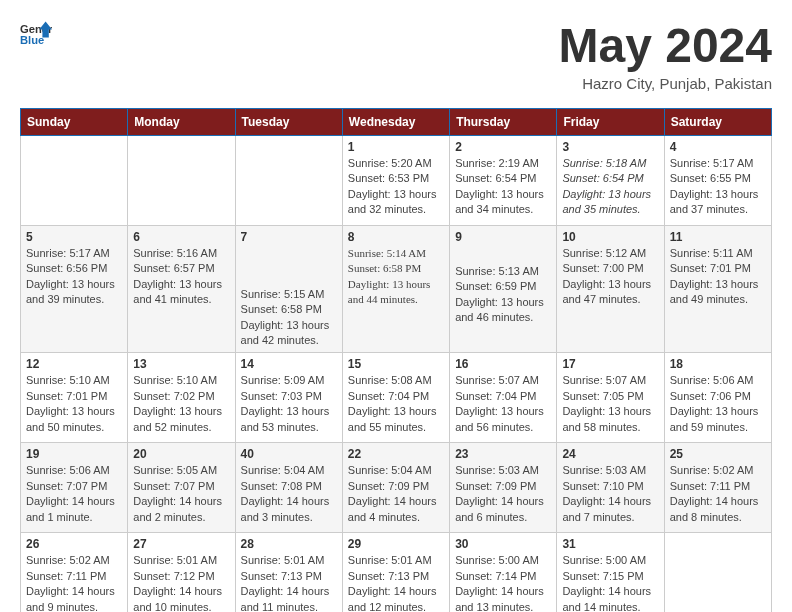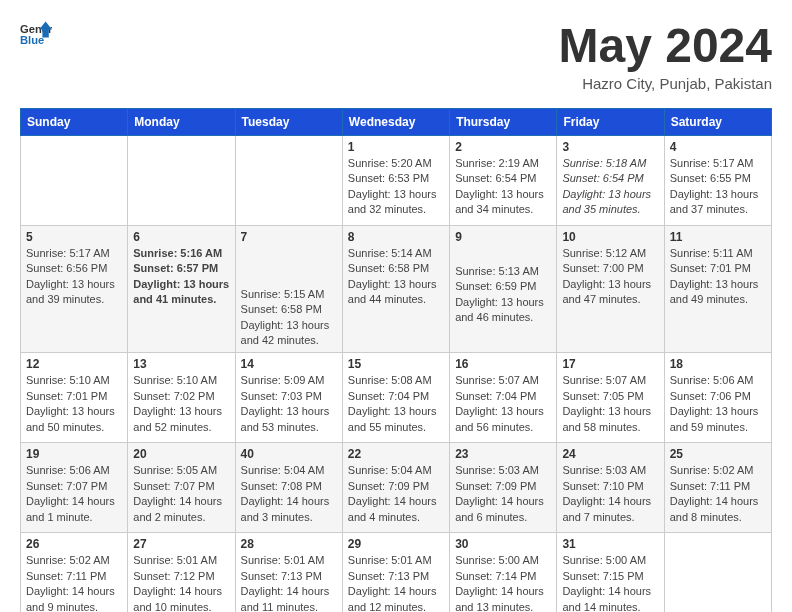--- a/index.html
+++ b/index.html
@@ -38,21 +38,21 @@
       font-size: 15px;
       color: #555;
       margin-top: 2px;
     }
     table {
       width: 100%;
       border-collapse: collapse;
       font-size: 10px;
     }
     thead tr th {
-      background-color: #1d4ed8;
+      background-color: #7f1d1d;
       color: #fff;
       text-align: left;
       padding: 6px 6px;
       font-size: 12px;
       font-weight: bold;
       border: 1px solid #1a6db5;
     }
     tbody tr td {
       border: 1px solid #ccc;
       vertical-align: top;
@@ -148,35 +148,35 @@
       <tr>
         <td>
           <div class="day-num">5</div>
           <div class="day-info" style="white-space: pre-line;">Sunrise: 5:17 AM
 Sunset: 6:56 PM
 Daylight: 13 hours
 and 39 minutes.</div>
         </td>
         <td>
           <div class="day-num">6</div>
-          <div class="day-info" style="white-space: pre-line; font-weight: bold;">Sunrise: 5:16 AM
+          <div class="day-info" style="white-space: pre-line;">Sunrise: 5:16 AM
 Sunset: 6:57 PM
 Daylight: 13 hours
 and 41 minutes.</div>
         </td>
         <td>
           <div class="day-num">7</div>
           <div class="day-info" style="white-space: pre-line; margin-top: 43px;">Sunrise: 5:15 AM
 Sunset: 6:58 PM
 Daylight: 13 hours
 and 42 minutes.</div>
         </td>
         <td>
           <div class="day-num">8</div>
-          <div class="day-info" style="white-space: pre-line;">Sunrise: 5:14 AM
+          <div class="day-info" style="white-space: pre-line; font-family: Liberation Serif, serif;">Sunrise: 5:14 AM
 Sunset: 6:58 PM
 Daylight: 13 hours
 and 44 minutes.</div>
         </td>
         <td>
           <div class="day-num">9</div>
           <div class="day-info" style="white-space: pre-line; margin-top: 20px;">Sunrise: 5:13 AM
 Sunset: 6:59 PM
 Daylight: 13 hours
 and 46 minutes.</div>

